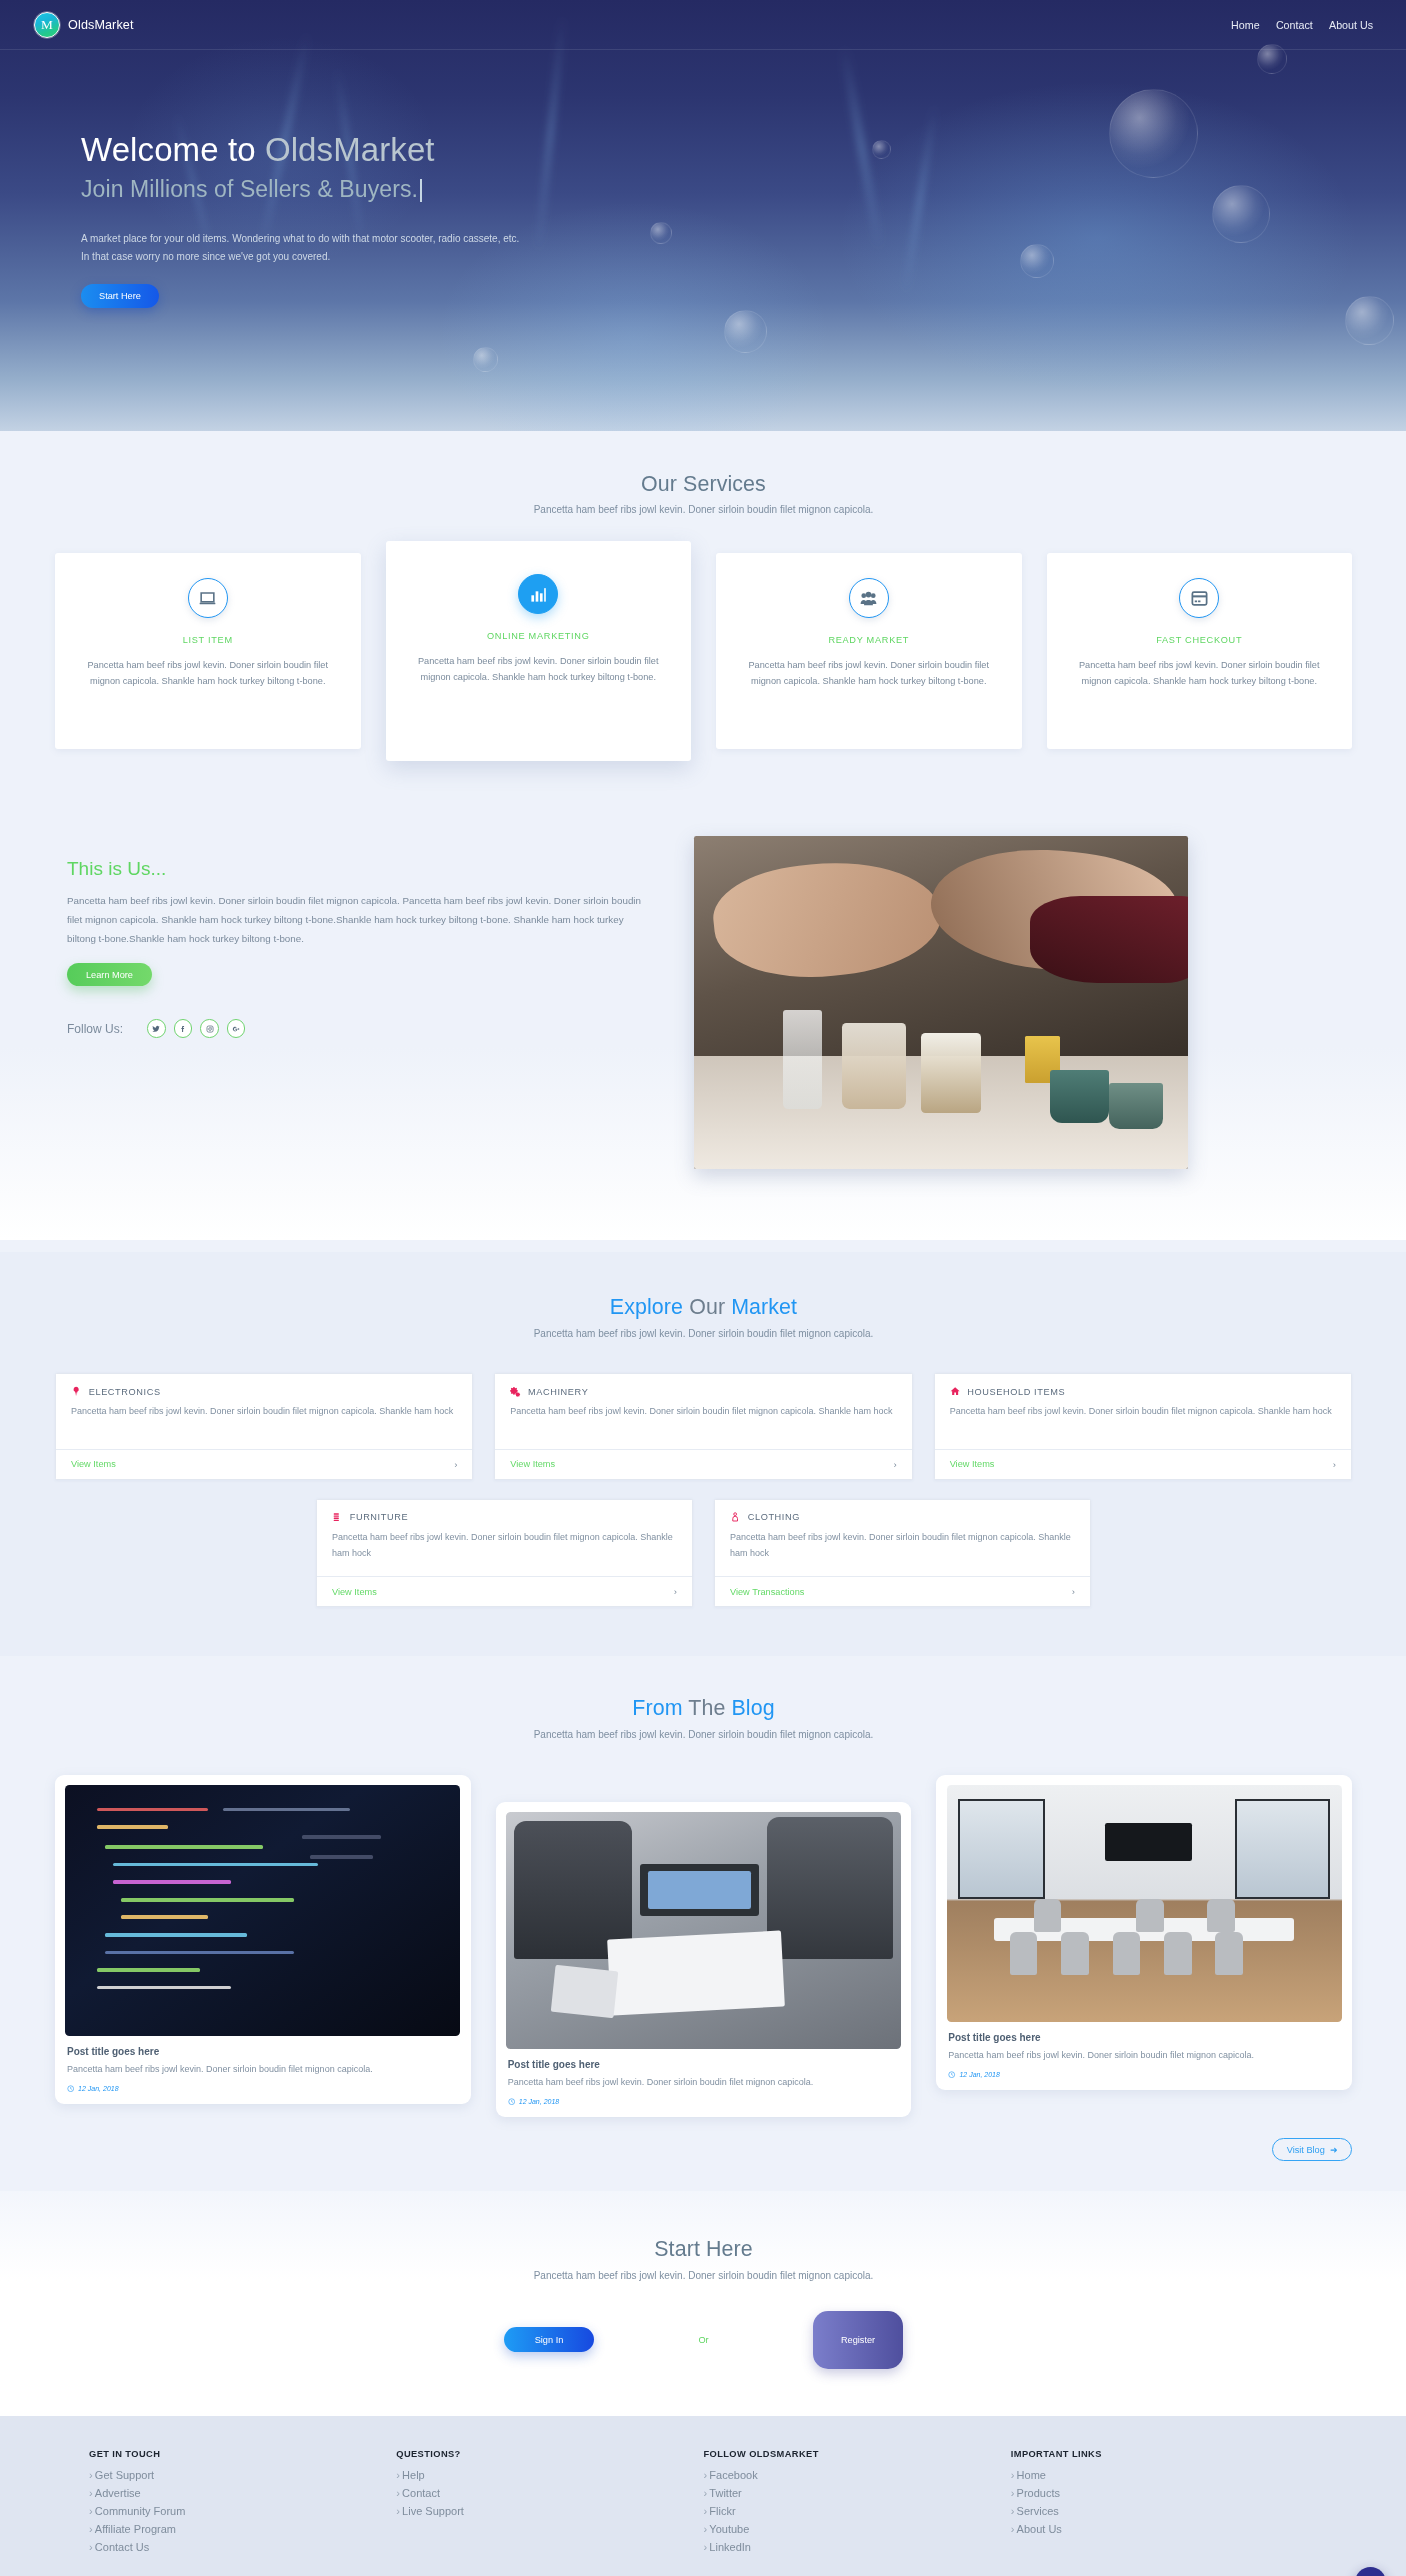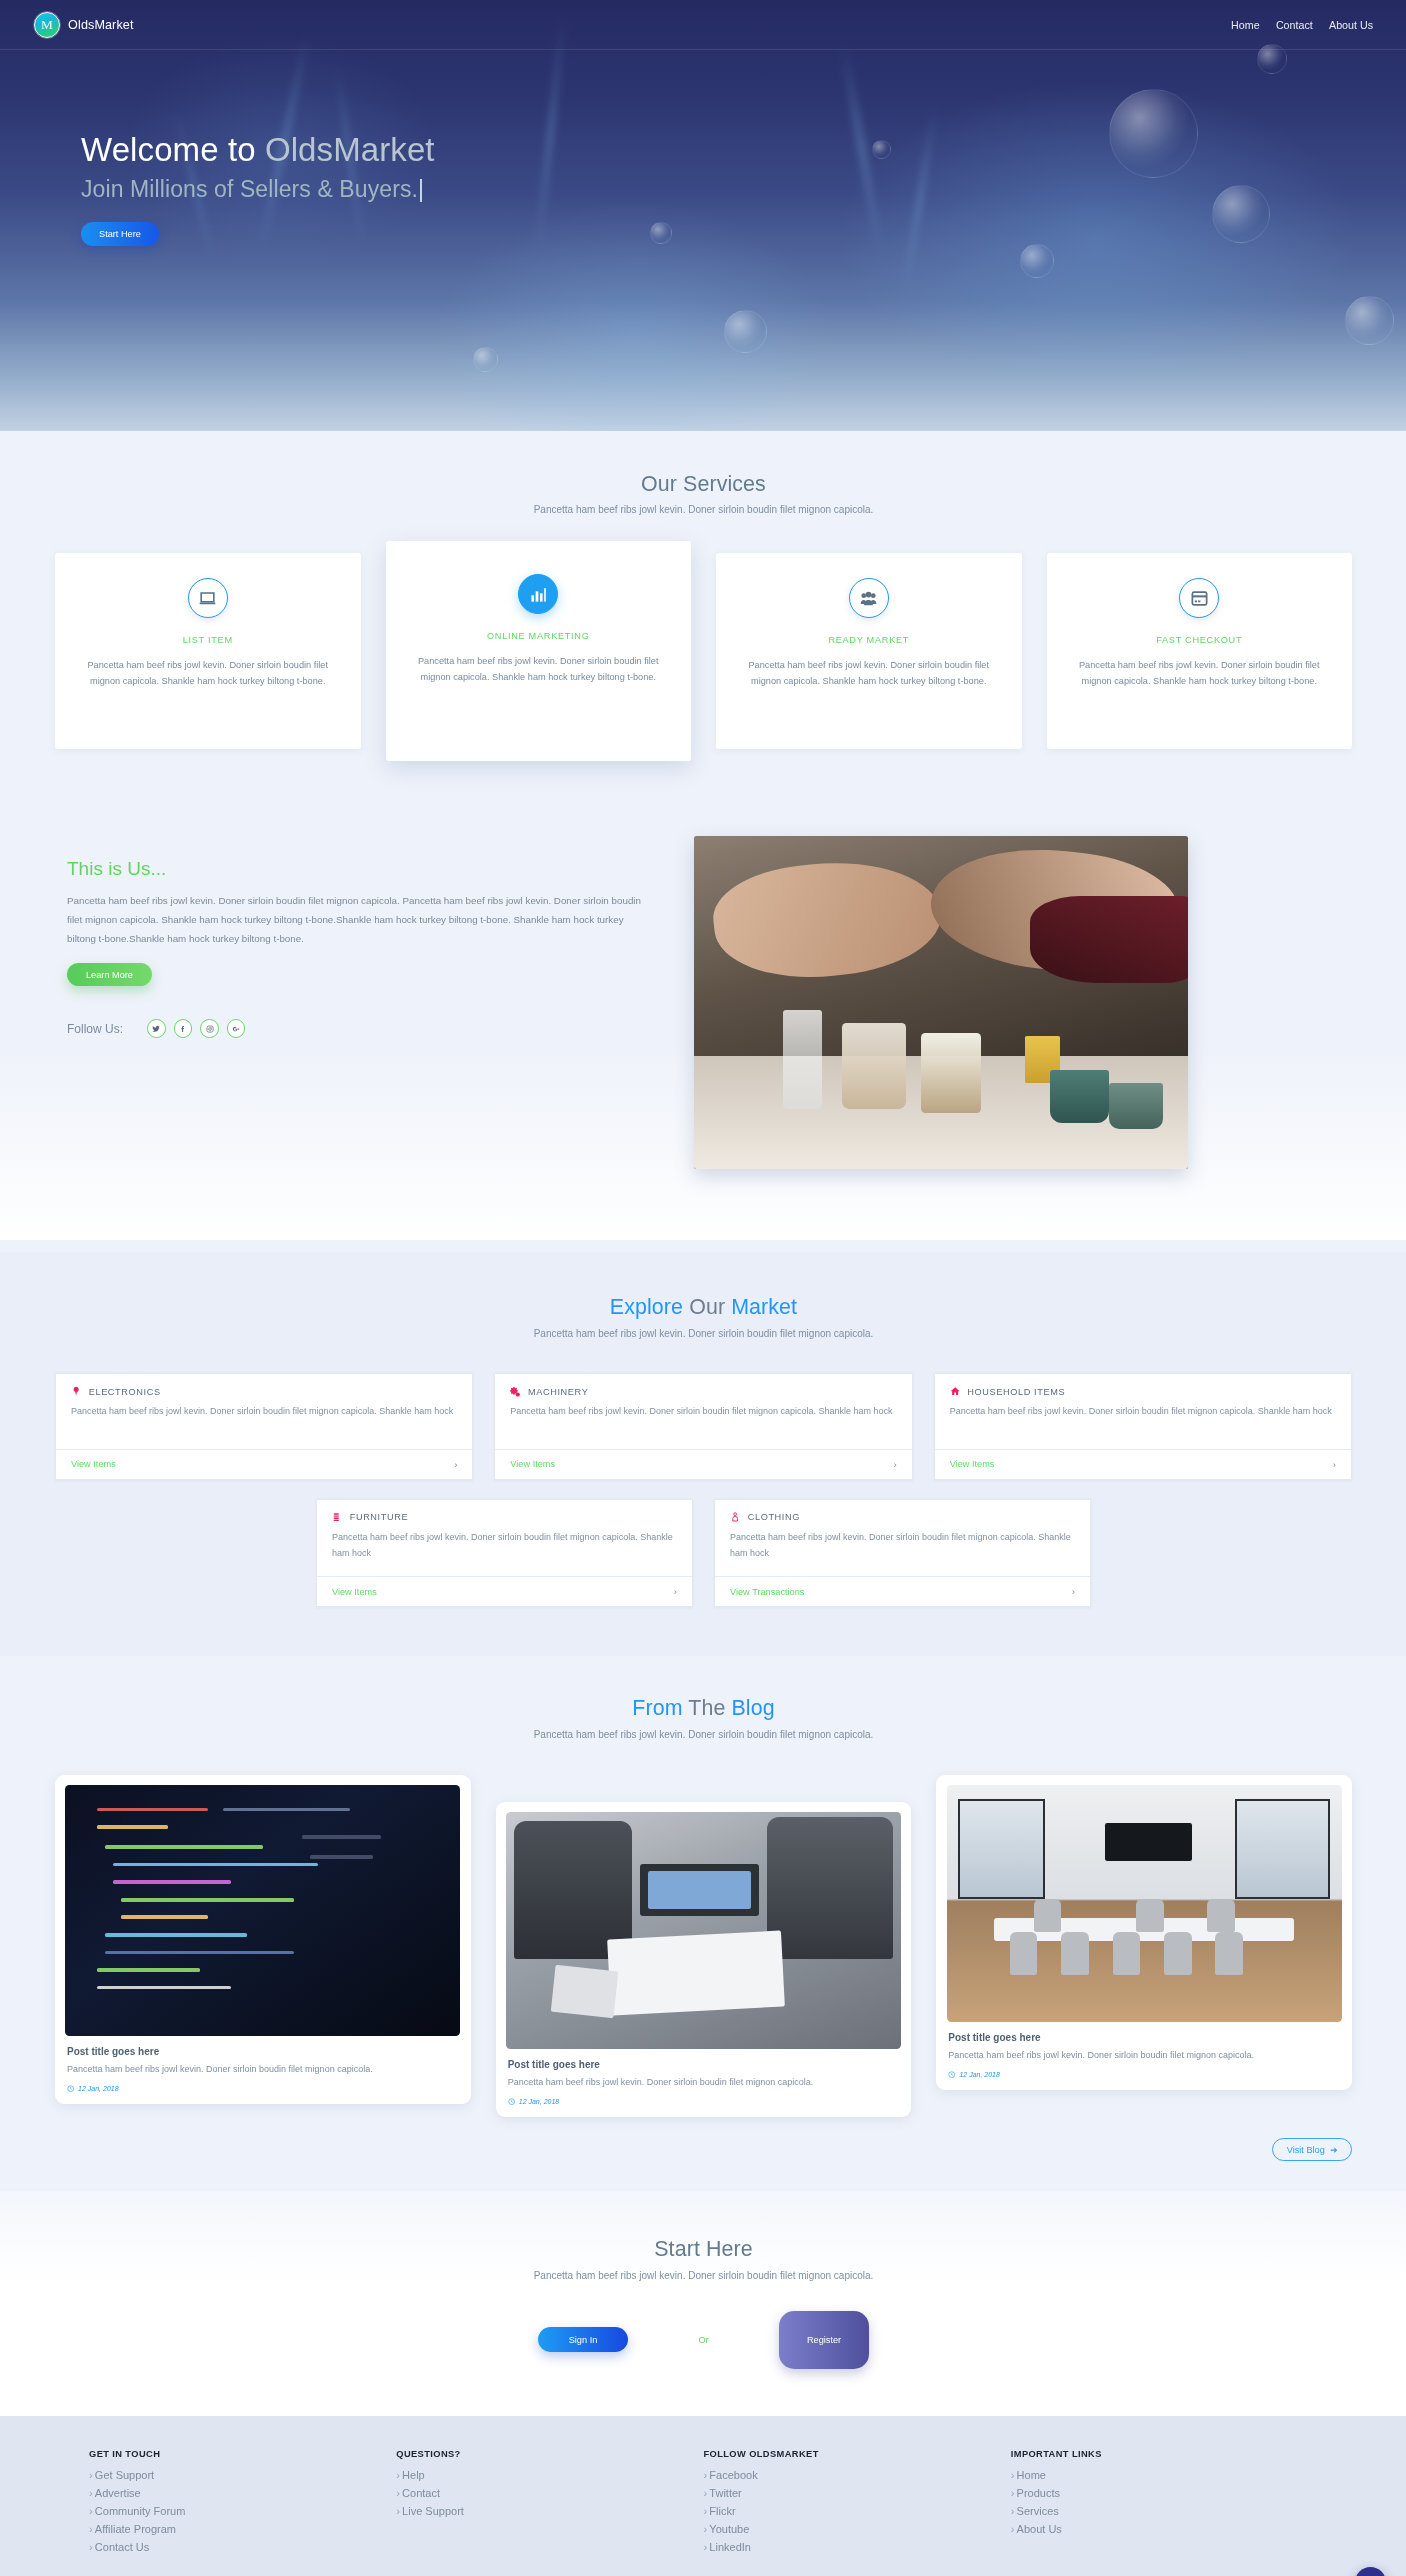--- a/index.html
+++ b/index.html
@@ -201,21 +201,21 @@
   }
 
   
   .start { background: linear-gradient(180deg, #f3f6fc 0%, #ffffff 40%, #ffffff 100%); padding: 46px 0 47px; }
   .start-btns { display: flex; align-items: center; justify-content: center; gap: 0; margin-top: 30px; }
   .btn-signin {
     width: 90px; padding: 7.4px 0; border-radius: 15px; border: 0; cursor: pointer;
     background: linear-gradient(90deg, #1e9cf5 0%, #1749e0 100%);
     color: #fff; font-size: 9.2px; box-shadow: 0 4.4px 12px rgba(25,80,200,.30);
   }
-  .or { color: #5fd662; font-size: 9.2px; width: 151px; text-align: center; }
+  .or { color: #5fd662; font-size: 9.2px; width: 219px; text-align: center; }
   .btn-register {
     width: 90px; padding: 24px 0; border-radius: 15px; border: 0; cursor: pointer;
     background: linear-gradient(90deg, #7b7ecb 0%, #4f4f9e 100%);
     color: #fff; font-size: 9.2px; box-shadow: 0 4.4px 12px rgba(70,70,150,.28);
   }
 
   
   .footer { background: #dfe5f1; padding: 33px 0 27px; }
   .foot-row { display: flex; padding: 0 89px; }
   .foot-col { width: 25%; }
@@ -277,20 +277,24 @@
       <nav class="topnav">
         <a href="#">Home</a>
         <a href="#">Contact</a>
         <a href="#">About Us</a>
       </nav>
     </div>
 
     <div class="hero-body">
       <h1 class="hero-h1"><span>Welcome to </span><span class="alt">OldsMarket</span></h1>
       <div class="hero-h2"><span>Join Millions of Sellers &amp; Buyers.</span><span class="caret">|</span></div>
+      <p class="hero-p">
+        <span>A market place for your old items. Wondering what to do with that motor scooter, radio cassete, etc.</span><br>
+        <span>In that case worry no more since we've got you covered.</span>
+      </p>
       <button class="btn-start">Start Here</button>
     </div>
   </section>
 
   <section class="sec services">
     <div class="inner">
       <h2 class="sec-title">Our Services</h2>
       <p class="sec-sub">Pancetta ham beef ribs jowl kevin. Doner sirloin boudin filet mignon capicola.</p>
 
       <div class="svc-row">

